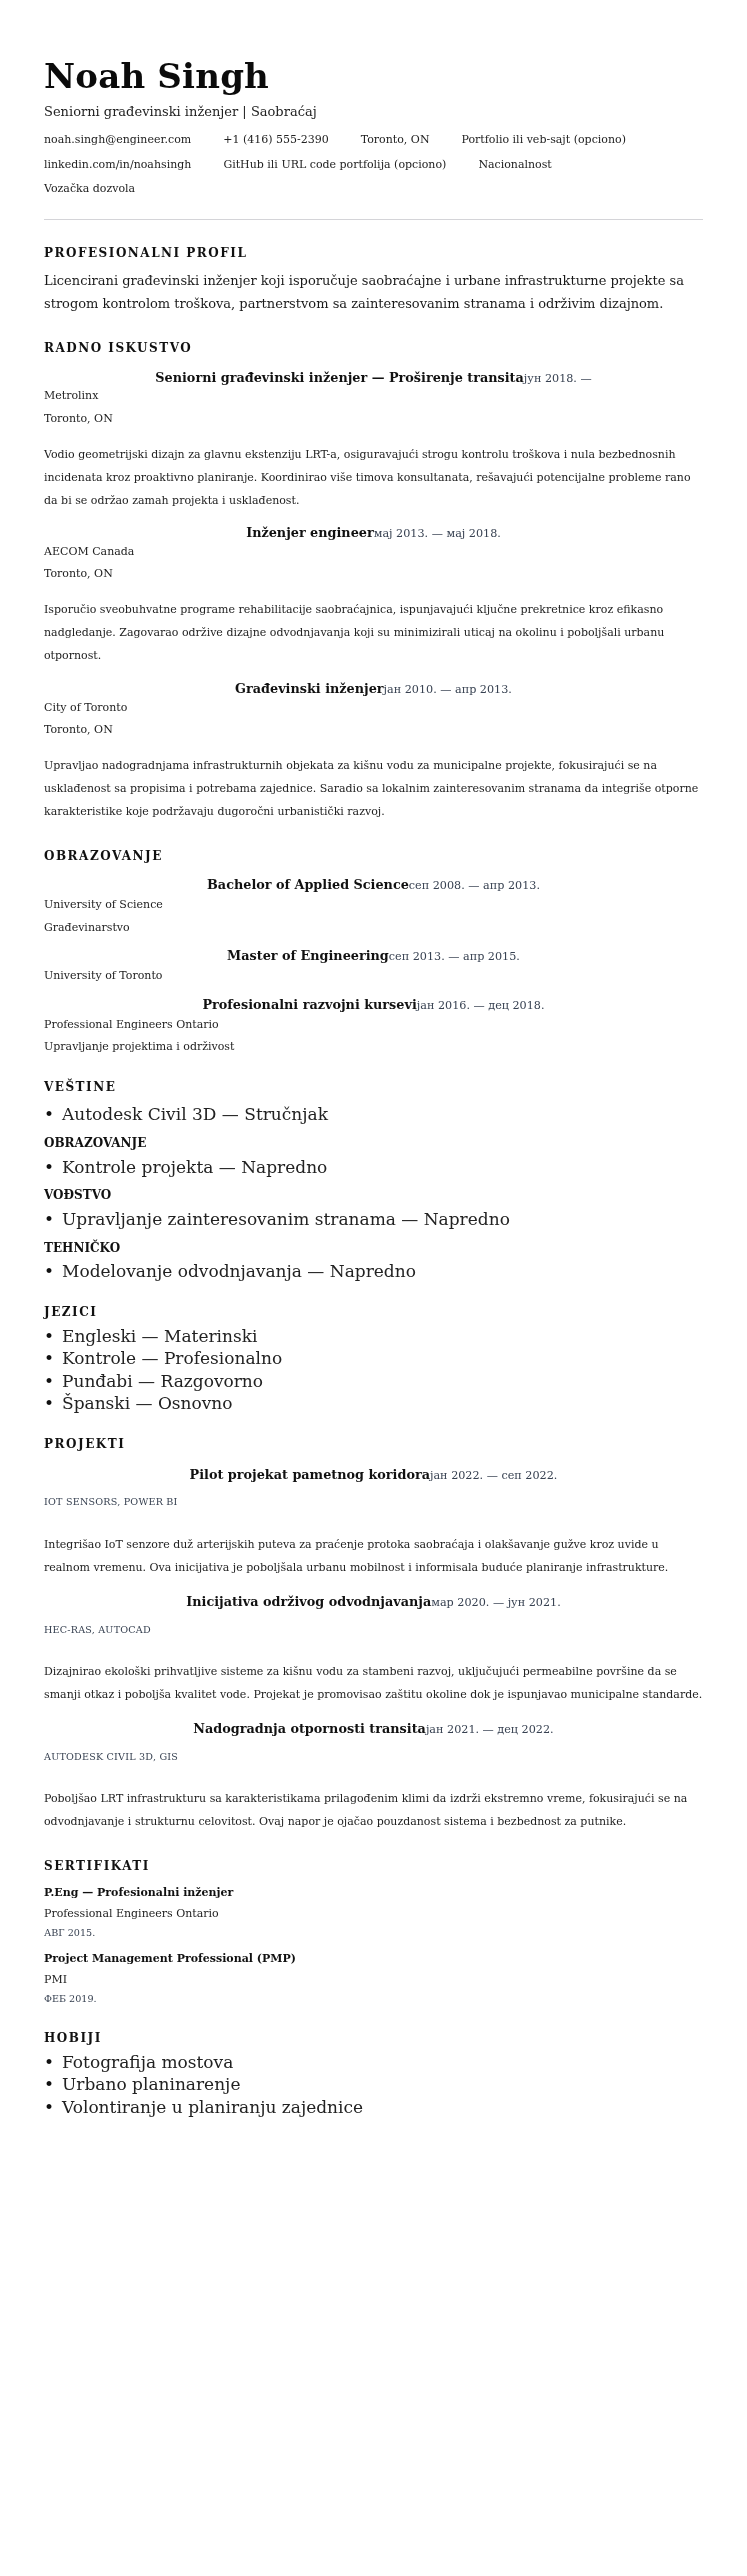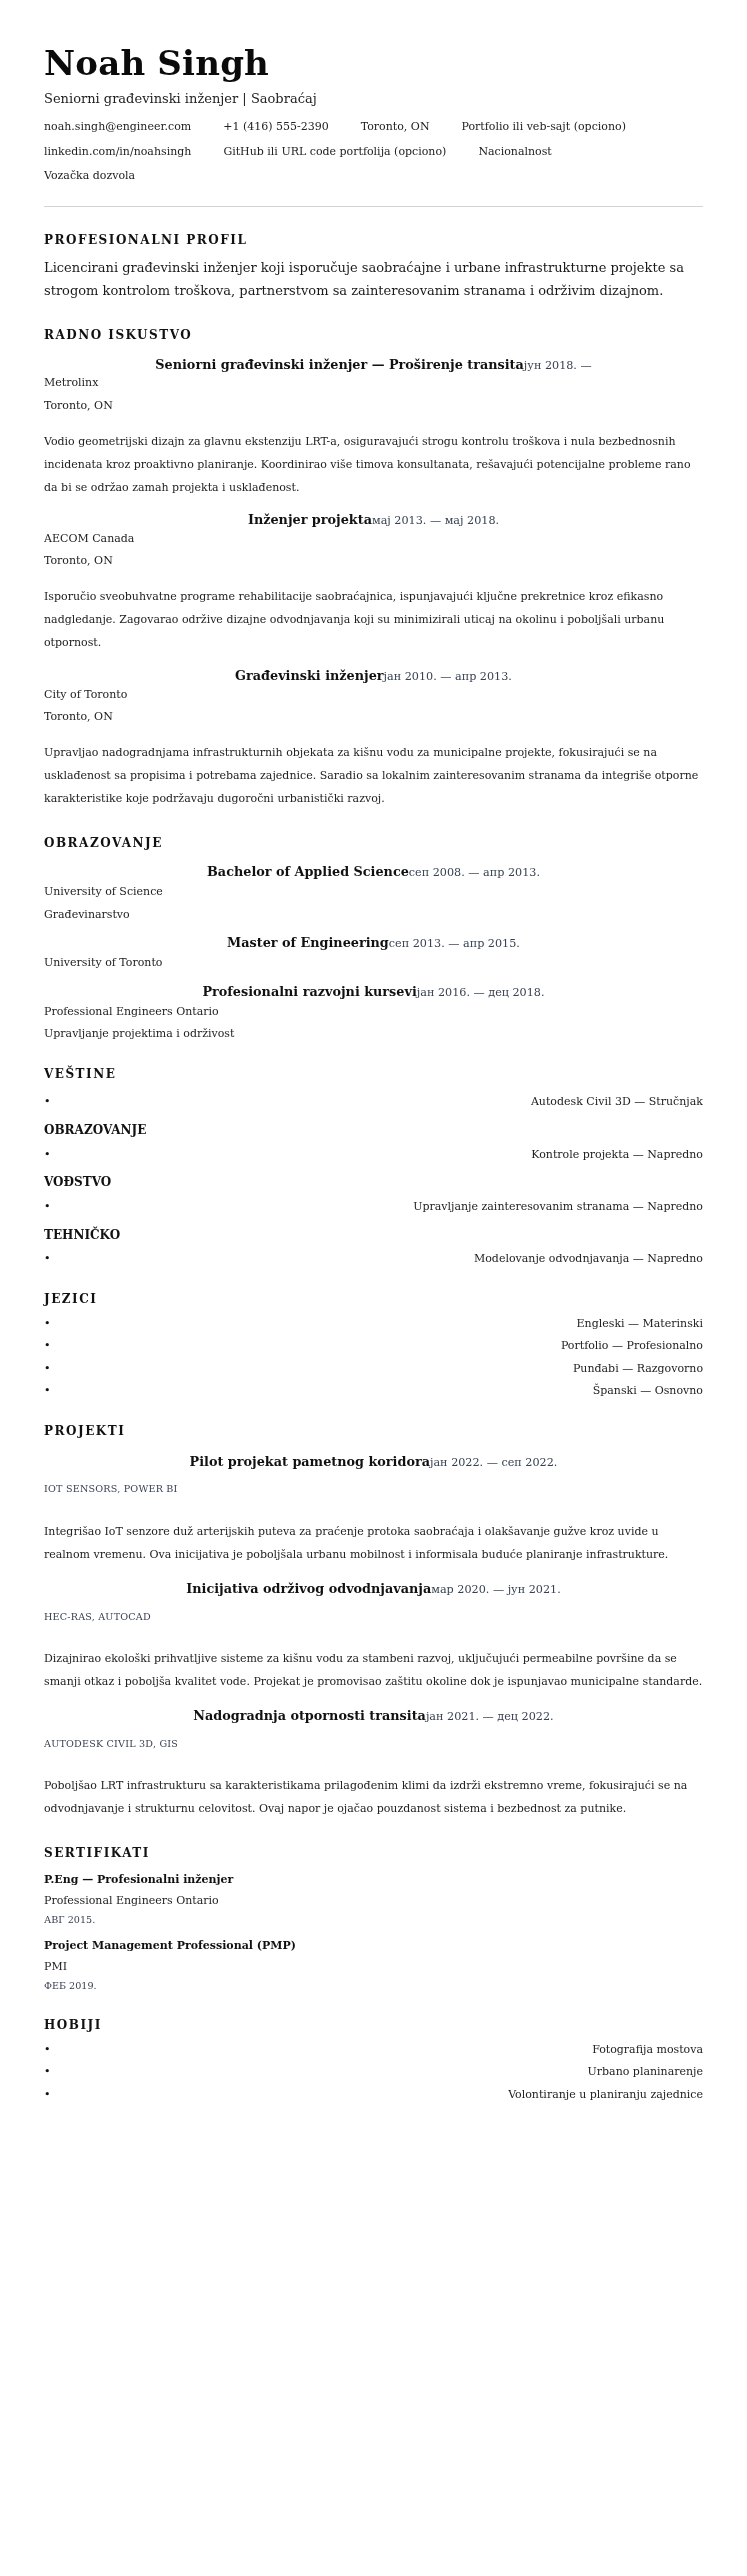--- a/index.html
+++ b/index.html
@@ -1,21 +1,21 @@
 <!DOCTYPE html>
 <html style="font-size:10px"><head>
 <meta charset="utf-8">
 <style>
   html, body { margin: 0; padding: 0; background: #ffffff; }
   body {
     width: 747px;
     font-family: "DejaVu Serif", serif;
     color: #111111;
   }
-  .page { padding: 40px 44px 37px 44px; box-sizing: border-box; width: 747px; }
+  .page { padding: 53px 44px 37px 44px; box-sizing: border-box; width: 747px; }
 
   .name { font-size: 34px; font-weight: bold; line-height: 47px; margin: 0; color: #0b0b0b; letter-spacing: 0.2px; }
   .subtitle { font-size: 13px; line-height: 18.7px; margin: 2.5px 0 0 0; color: #222; }
 
   .contact { margin-top: 11.2px; font-size: 11px; color: #222; }
   .contact-row { display: flex; flex-wrap: wrap; column-gap: 32px; line-height: 15px; margin-bottom: 9.3px; }
 
   .divider { border: none; border-top: 1.9px solid #d4d4d8; margin: 23px 0 0 0; }
 
   .section { margin-top: 27px; }
@@ -33,21 +33,21 @@
   .entry-loc { font-size: 11px; line-height: 15px; color: #222; margin-top: 7.5px; }
   .entry-desc { font-size: 11px; line-height: 23px; color: #222; margin: 17px 0 0 0; }
 
   .edu-entry { margin-top: 12.5px; }
   .edu-entry .entry-sub { margin-top: 1.2px; }
   .edu-field { font-size: 11px; line-height: 15px; color: #222; margin-top: 7.5px; }
 
   .skill-group { margin-top: 12.5px; }
   .skill-group-title { font-size: 12px; font-weight: bold; line-height: 17.4px; margin: 0; color: #111; }
   ul.bullets { list-style: none; margin: 7.5px 0 0 0; padding: 0; }
-  ul.bullets li { position: relative; padding-left: 18px; font-size: 11px; line-height: 15px; color: #222; margin-bottom: 7.5px; text-align: right; }
+  ul.bullets li { position: relative; padding-left: 18px; font-size: 17px; line-height: 15px; color: #222; margin-bottom: 7.5px; }
   ul.bullets li::before { content: "•"; position: absolute; left: 0; top: 0; color: #111; }
   ul.tight li { margin-bottom: 7.5px; }
 
   .proj-entry { margin-top: 13.7px; }
   .proj-tech { font-size: 9.6px; line-height: 13.7px; color: #374151; text-transform: uppercase; margin-top: 10px; letter-spacing: 0.2px; }
   .proj-desc { font-size: 11px; line-height: 23px; color: #222; margin: 24px 0 0 0; }
 
   .cert { margin-top: 11.2px; }
   .cert-title { font-size: 11px; font-weight: bold; line-height: 16px; color: #111; margin: 0; }
   .cert-org { font-size: 11px; line-height: 16px; color: #222; margin-top: 5px; }
@@ -94,21 +94,21 @@
         <h3 class="entry-title">Seniorni građevinski inženjer — Proširenje transita</h3>
         <span class="entry-date">јун 2018. —</span>
       </div>
       <div class="entry-sub">Metrolinx</div>
       <div class="entry-loc">Toronto, ON</div>
       <p class="entry-desc">Vodio geometrijski dizajn za glavnu ekstenziju LRT-a, osiguravajući strogu kontrolu troškova i nula bezbednosnih incidenata kroz proaktivno planiranje. Koordinirao više timova konsultanata, rešavajući potencijalne probleme rano da bi se održao zamah projekta i usklađenost.</p>
     </div>
 
     <div class="entry">
       <div class="entry-head">
-        <h3 class="entry-title">Inženjer projekta</h3>
+        <h3 class="entry-title">Inženjer engineer</h3>
         <span class="entry-date">мај 2013. — мај 2018.</span>
       </div>
       <div class="entry-sub">AECOM Canada</div>
       <div class="entry-loc">Toronto, ON</div>
       <p class="entry-desc">Isporučio sveobuhvatne programe rehabilitacije saobraćajnica, ispunjavajući ključne prekretnice kroz efikasno nadgledanje. Zagovarao održive dizajne odvodnjavanja koji su minimizirali uticaj na okolinu i poboljšali urbanu otpornost.</p>
     </div>
 
     <div class="entry">
       <div class="entry-head">
         <h3 class="entry-title">Građevinski inženjer</h3>
@@ -175,21 +175,21 @@
       <ul class="bullets">
         <li>Modelovanje odvodnjavanja — Napredno</li>
       </ul>
     </div>
   </section>
 
   <section class="section">
     <h2 class="section-title">JEZICI</h2>
     <ul class="bullets tight">
       <li>Engleski — Materinski</li>
-      <li>Portfolio — Profesionalno</li>
+      <li>Kontrole — Profesionalno</li>
       <li>Punđabi — Razgovorno</li>
       <li>Španski — Osnovno</li>
     </ul>
   </section>
 
   <section class="section">
     <h2 class="section-title">PROJEKTI</h2>
 
     <div class="proj-entry">
       <div class="entry-head">

